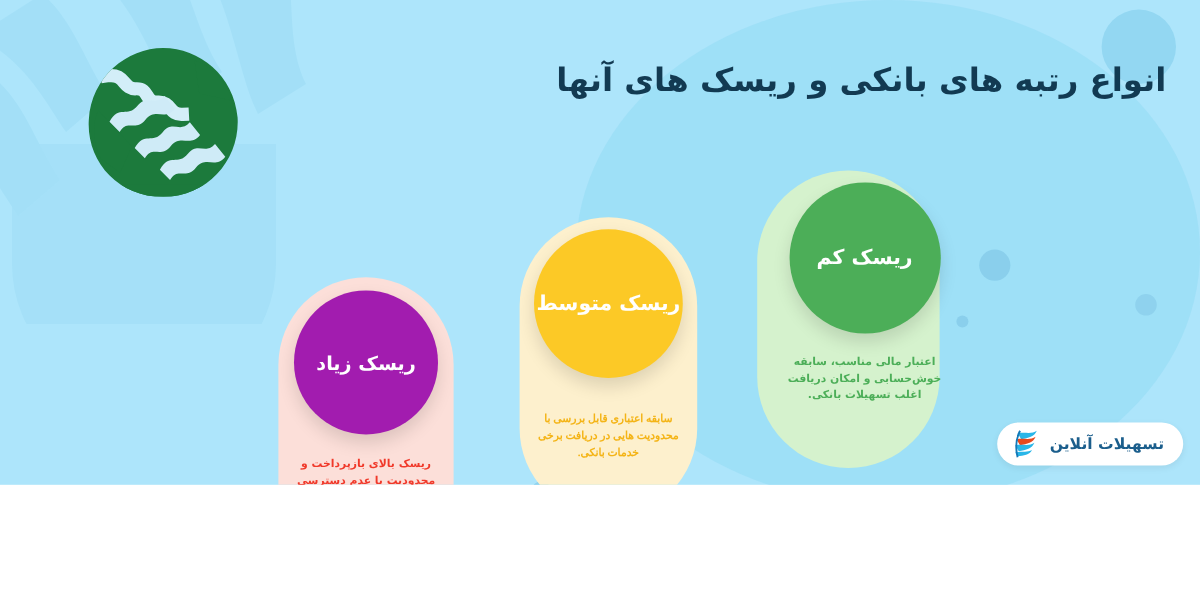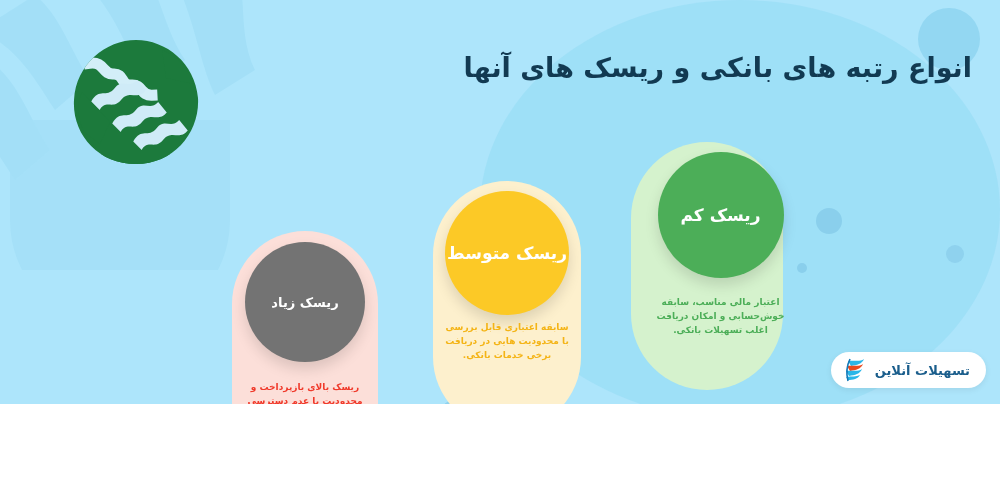--- a/index.html
+++ b/index.html
@@ -108,22 +108,22 @@
 
   
   #card-high {
     left: 232px; top: 231px;
     width: 146px; height: 248px;
     background: #FCDFD9;
   }
   #card-high .card-bubble {
     width: 120px; height: 120px;
     margin-top: 11px;
-    background: #737373;
-    font-size: 13px;
+    background: #a21caf;
+    font-size: 16px;
   }
   #card-high .card-desc {
     margin-top: 19px;
     width: 124px;
     color: #F0392A;
     font-size: 9px;
   }
 
   
   #card-mid {
@@ -131,24 +131,25 @@
     width: 148px; height: 250px;
     background: #FDF0CD;
   }
   #card-mid .card-bubble {
     width: 124px; height: 124px;
     margin-top: 10px;
     background: #FCC926;
     font-size: 17px;
   }
   #card-mid .card-desc {
-    margin-top: 6px;
+    margin-top: 28px;
     width: 126px;
     color: #F4B416;
     font-size: 9px;
+    font-family: Liberation Serif, serif;
   }
 
   
   #card-low {
     left: 631px; top: 142px;
     width: 152px; height: 248px;
     background: #D5F2CD;
     padding-left: 27px;
   }
   #card-low .card-bubble {

